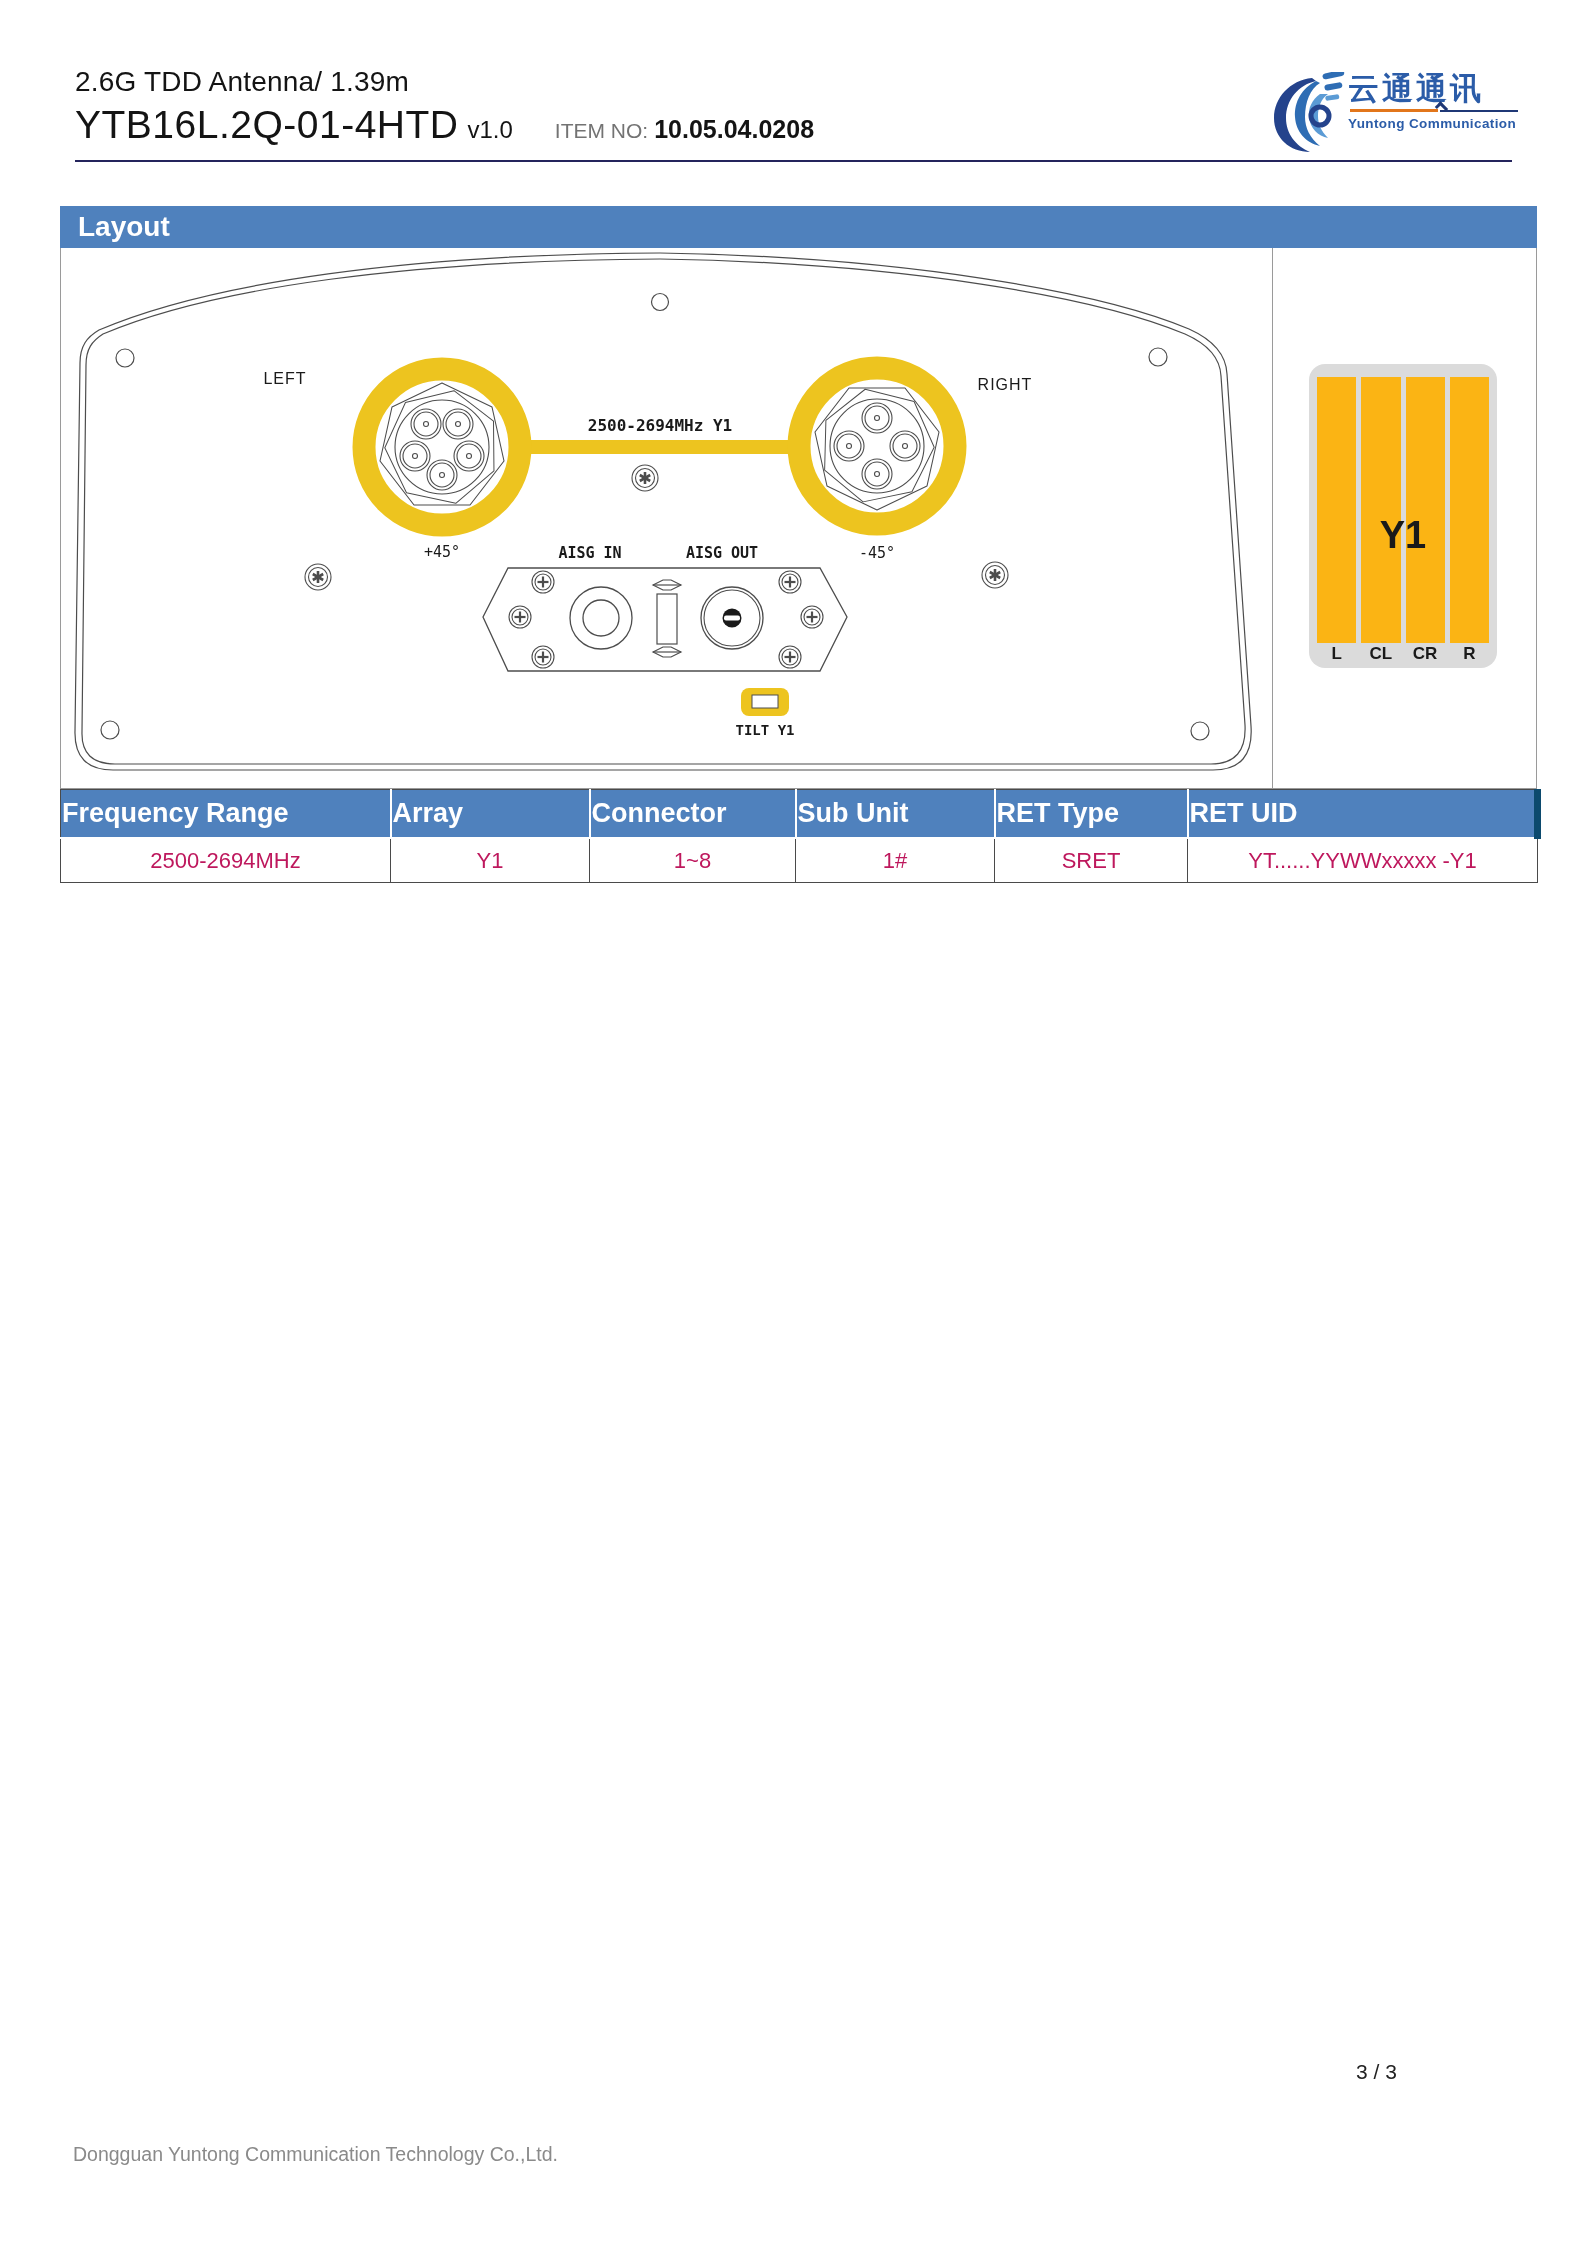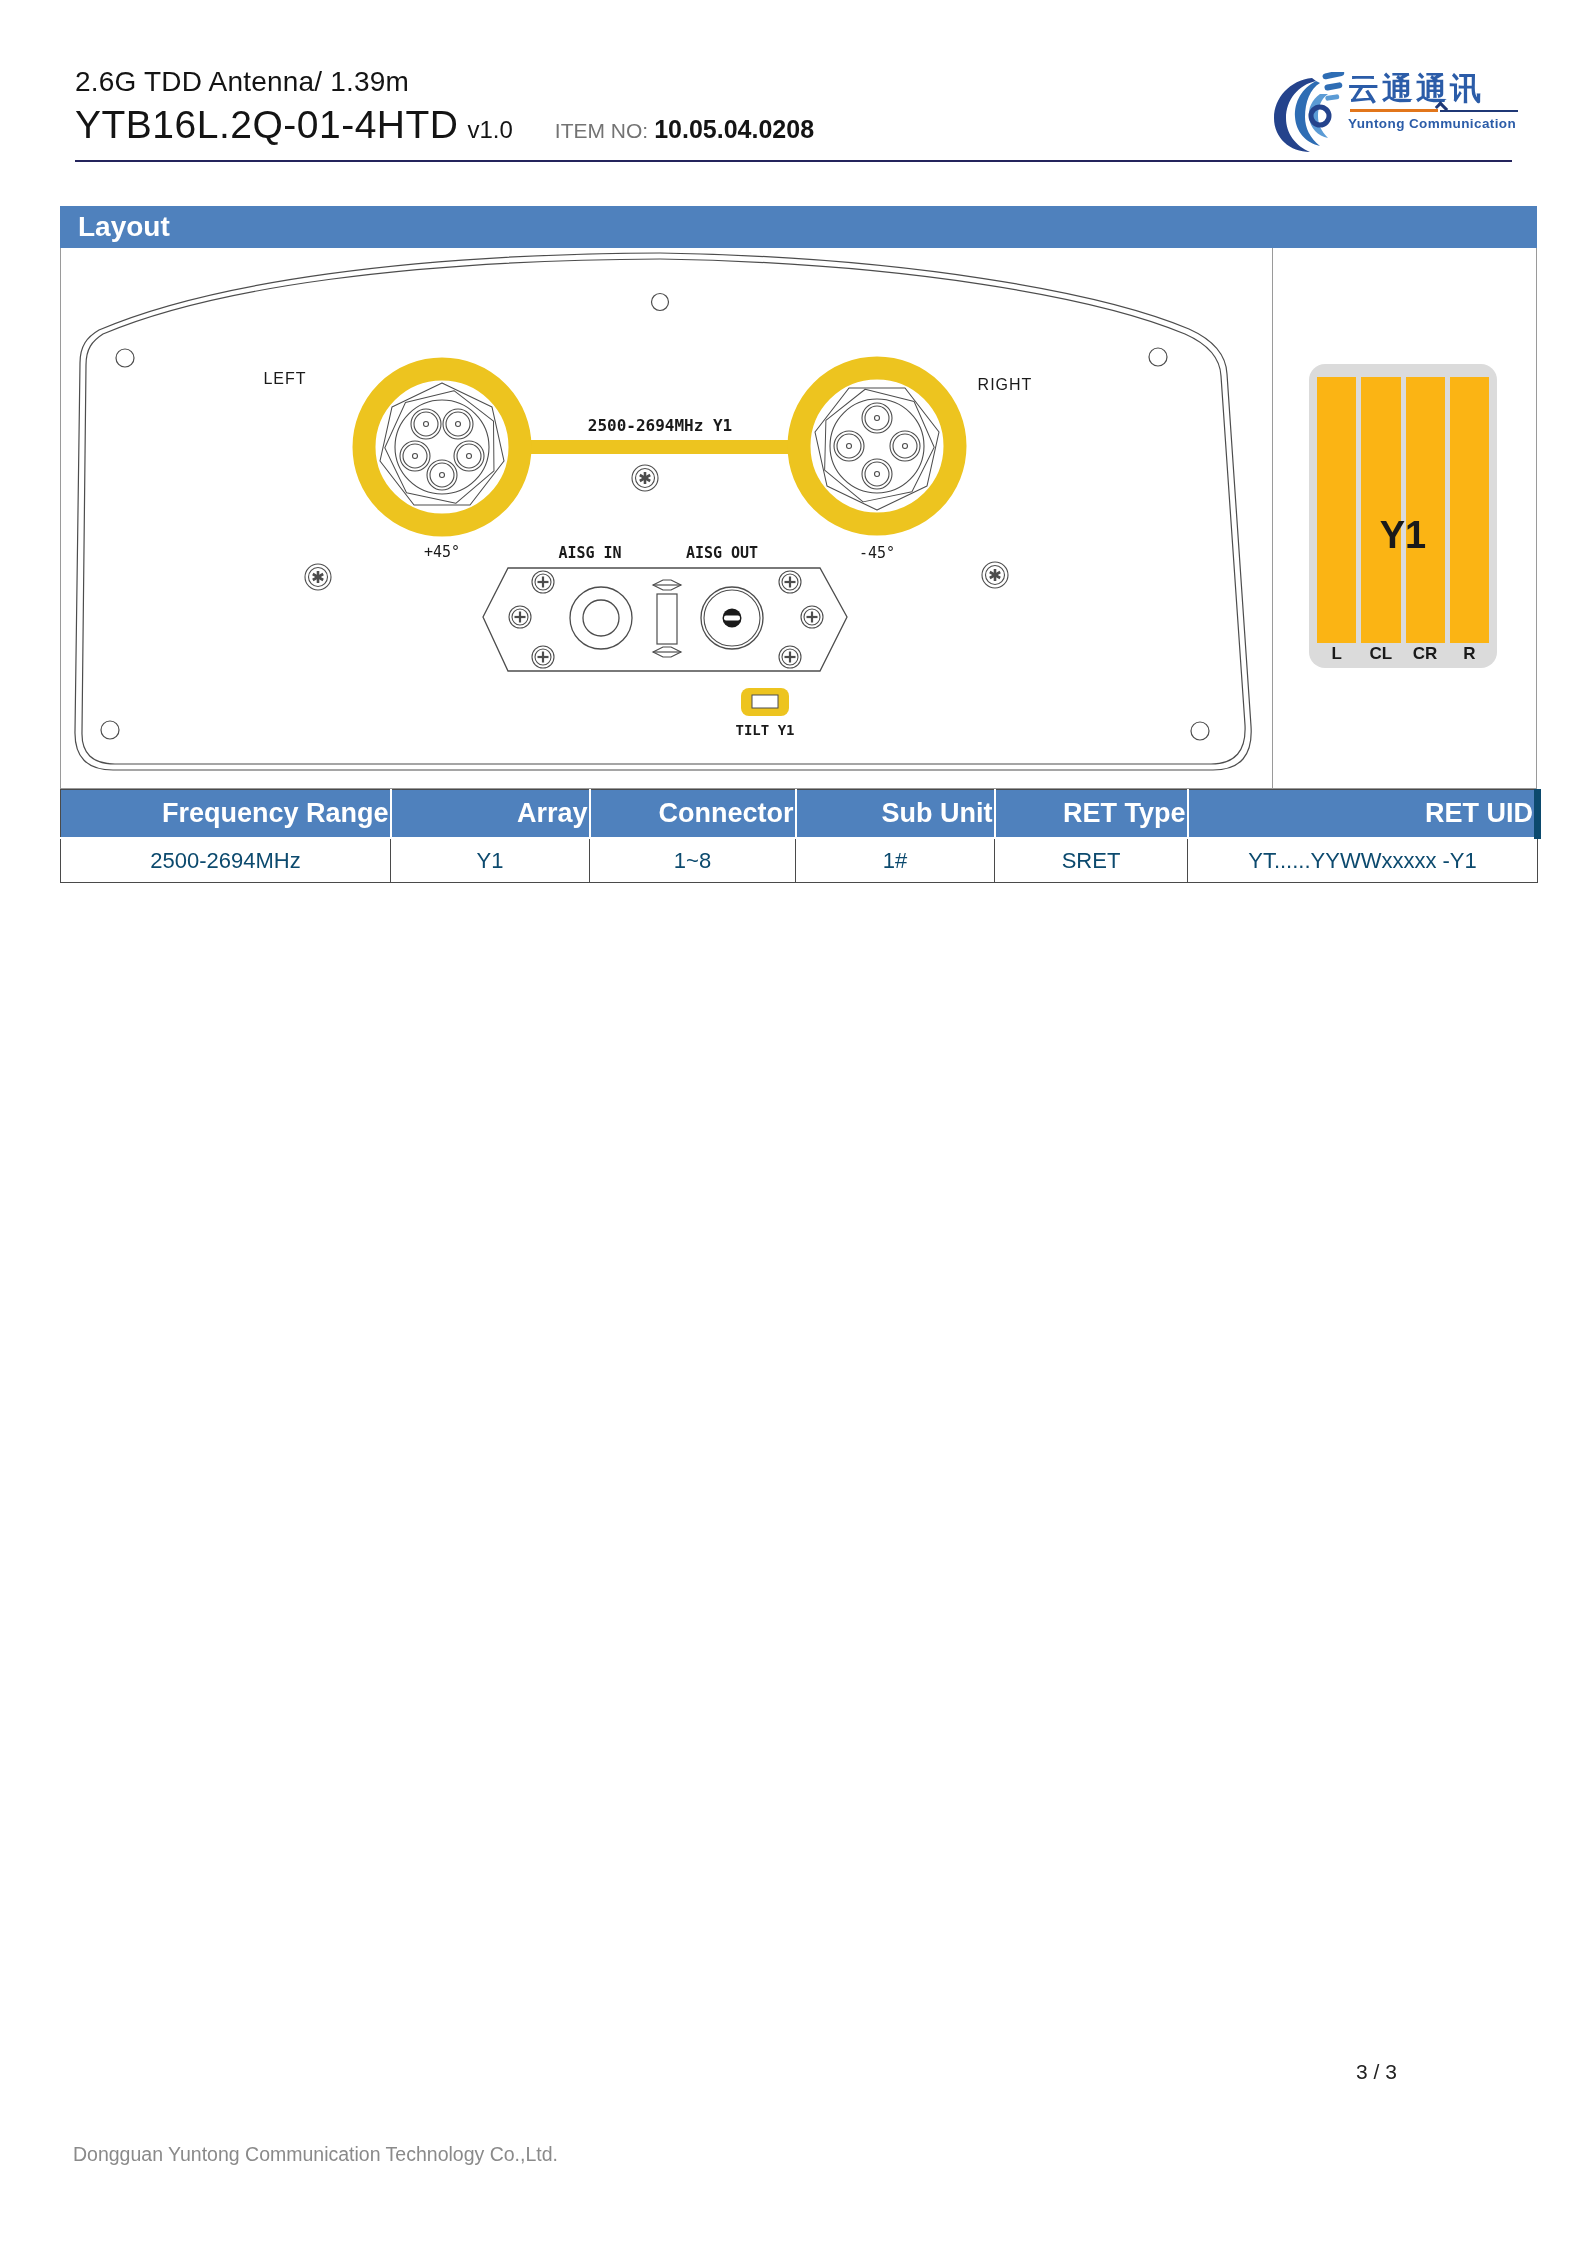--- a/index.html
+++ b/index.html
@@ -39,23 +39,23 @@
   .y1-bars{position:absolute;left:8px;right:8px;top:13px;height:266px;display:flex;gap:5px;}
   .y1-bar{flex:1;background:#fbb414;}
   .y1-label{position:absolute;left:0;right:0;top:150px;text-align:center;
       font-size:38px;font-weight:bold;color:#1a1a1a;}
   .y1-ports{position:absolute;left:8px;right:8px;bottom:4px;display:flex;gap:5px;}
   .y1-ports div{flex:1;text-align:center;font-size:17px;font-weight:bold;color:#1a1a1a;}
 
   
   .freq-table{position:absolute;left:60px;top:789px;width:1477px;border-collapse:collapse;table-layout:fixed;}
   .freq-table th{background:#4f81bd;color:#fff;font-size:27px;font-weight:bold;height:45px;
-      border-right:2px solid #fff;border-bottom:2px solid #fff;text-align:right;}
+      border-right:2px solid #fff;border-bottom:2px solid #fff;text-align:left;}
   .freq-table th:last-child{border-right:7px solid #0c4a6e;}
-  .freq-table td{font-size:22px;color:#0c4a6e;height:41px;text-align:center;
+  .freq-table td{font-size:22px;color:#be185d;height:41px;text-align:center;
       border:1px solid #4a4a4a;background:#fff;}
   .freq-table{border:1px solid #4a4a4a;}
 
   
   .page-num{position:absolute;left:1356px;top:2060px;font-size:21px;color:#222;}
   .footer{position:absolute;left:73px;top:2072px;width:1340px;color:#8a8a8a;
       font-size:19.5px;line-height:33px;white-space:pre-wrap;}
 
   svg text{font-family:"Liberation Sans",sans-serif;}
   svg .mono{font-family:"DejaVu Sans Mono",monospace;}

